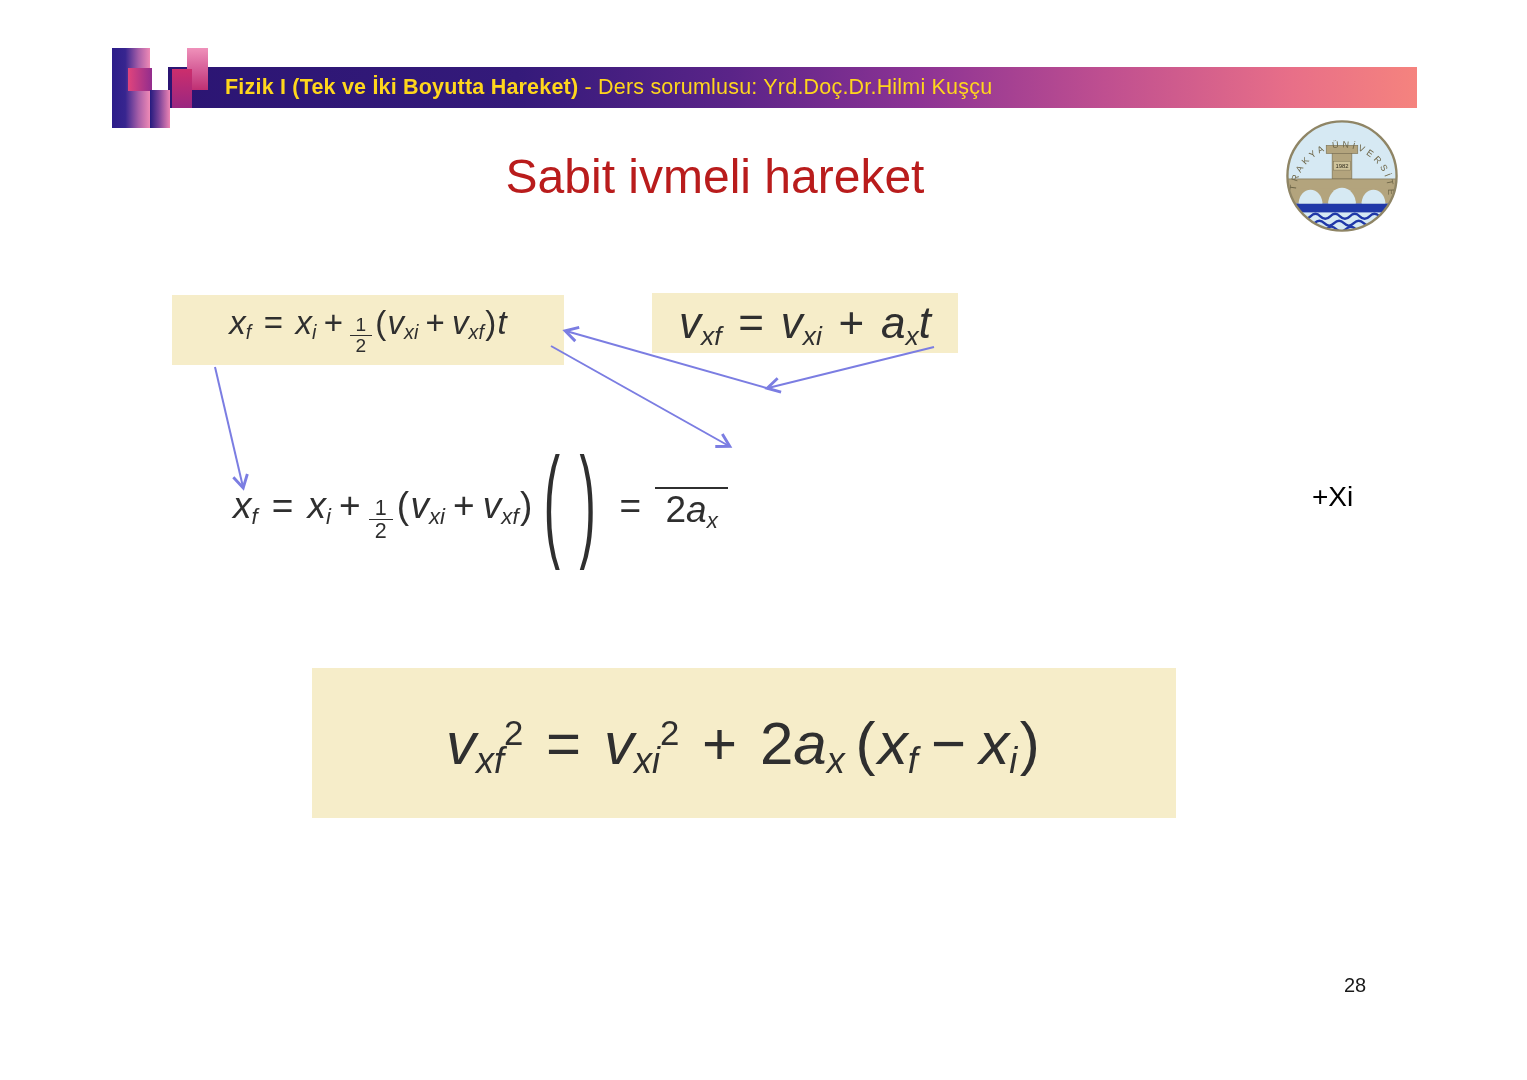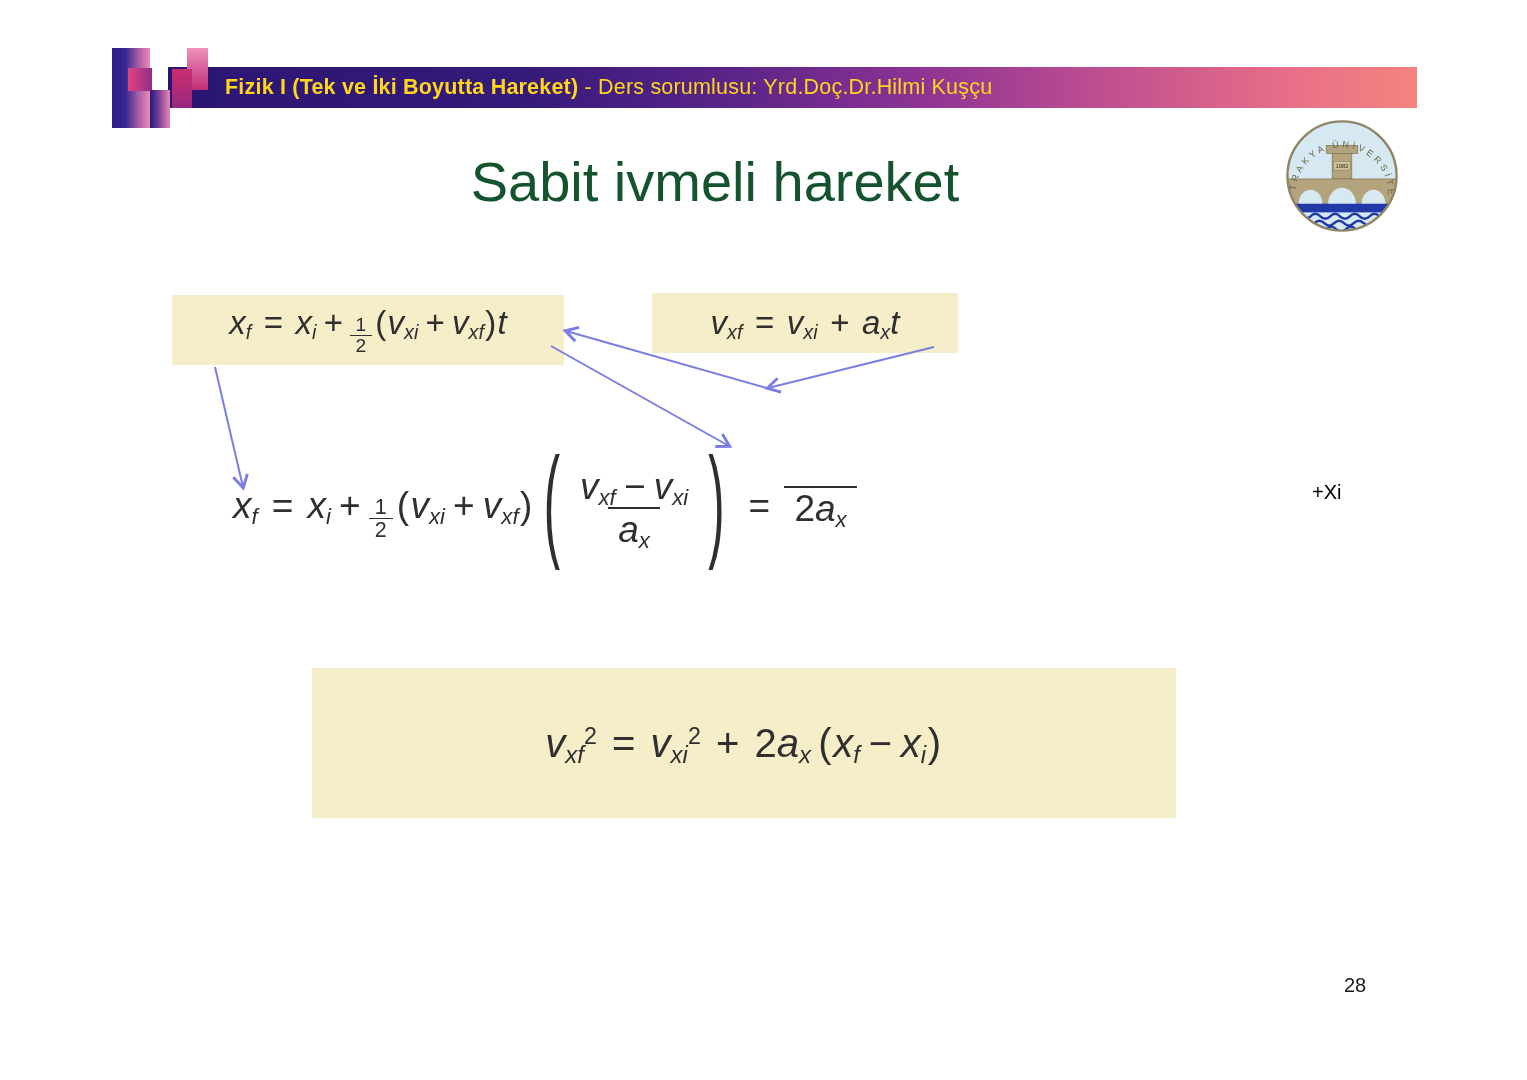--- a/index.html
+++ b/index.html
@@ -18,46 +18,46 @@
   
   .deco{position:absolute;z-index:2;}
   .deco.r1{left:112px;top:48px;width:38px;height:80px;background:linear-gradient(90deg,#2c1d89 0%,#37258f 35%,#a85fa8 70%,#ef8ab6 100%);}
   .deco.r2{left:128px;top:68px;width:24px;height:23px;background:linear-gradient(90deg,#e0447c 0%,#922d8d 100%);}
   .deco.r3{left:150px;top:90px;width:20px;height:38px;background:linear-gradient(90deg,#241a7e 0%,#7a4298 45%,#ee85b4 100%);}
   .deco.r4{left:187px;top:48px;width:21px;height:42px;background:linear-gradient(180deg,#ef91ba 0%,#d45a95 55%,#bf2f72 100%);}
   .deco.r5{left:172px;top:69px;width:20px;height:39px;background:linear-gradient(180deg,#cc2e6d 0%,#9a2680 100%);}
   
   .slide-title{
     position:absolute;left:420px;top:149px;width:590px;text-align:center;
-    font-size:56px;color:#14532d;letter-spacing:0px;white-space:nowrap;
+    font-size:48px;color:#b91c1c;letter-spacing:0px;white-space:nowrap;
   }
   
   .logo{position:absolute;left:1283px;top:117px;width:118px;height:118px;}
   
   .math{font-family:Liberation Sans, sans-serif;color:#2f2f2f;white-space:nowrap;}
   .math i{font-style:italic;font-weight:normal;}
   .math sub{font-size:0.6em;font-style:italic;line-height:0;vertical-align:-0.25em;}
   .math sup{font-size:0.58em;line-height:0;vertical-align:0.55em;font-style:normal;}
   .math .op{margin:0 0.22em;}
   .math .op.wide{margin:0 0.38em;}
   .math .pr{margin:0 0.04em;}
   .math .frac{display:inline-flex;flex-direction:column;align-items:center;vertical-align:middle;line-height:1.12;}
   .math .frac .num,.math .frac .den{padding:0 0.28em;}
   .math .frac .den{border-top:2px solid #2f2f2f;}
   .math .frac.half{font-size:0.58em;vertical-align:0.18em;line-height:1.05;margin-right:0.12em;}
   .math .frac.half .den{border-top-width:1.5px;}
   .math .bigp{display:inline-block;font-size:1.32em;transform:scaleY(2.55);transform-origin:center;margin:0 0.2em;}
   .eq-box{position:absolute;display:flex;align-items:center;justify-content:center;}
   .eq-box.hl{background:#f6edc9;}
   .eq1{left:172px;top:295px;width:392px;height:70px;font-size:33px;}
-  .eq2{left:652px;top:293px;width:306px;height:60px;font-size:33px;}
+  .eq2{left:652px;top:293px;width:306px;height:60px;font-size:44px;}
   .eq-main{left:233px;top:428px;width:1070px;height:160px;font-size:37px;justify-content:flex-start;}
-  .eq-bottom{left:312px;top:668px;width:864px;height:150px;font-size:40px;}
+  .eq-bottom{left:312px;top:668px;width:864px;height:150px;font-size:60px;}
   
-  .plus-xi{position:absolute;left:1312px;top:481px;font-size:20px;color:#000;}
+  .plus-xi{position:absolute;left:1312px;top:481px;font-size:28px;color:#000;}
   .page-number{position:absolute;left:1344px;top:974px;font-size:20px;color:#1a1a1a;}
   
   .arrows-overlay{position:absolute;left:0;top:0;width:1527px;height:1080px;pointer-events:none;z-index:5;}
   .arrow-line{stroke:#7b7de2;stroke-width:2;fill:none;}
 </style>
 </head>
 <body>
 
 <div class="slide">
 
@@ -117,24 +117,21 @@
   </div>
 
   <div class="eq-box hl eq2">
     <span class="math"><i>v<sub>xf</sub></i><span class="op wide">=</span><i>v<sub>xi</sub></i><span class="op wide">+</span><i>a<sub>x</sub></i><i>t</i></span>
   </div>
 
   <div class="eq-box eq-main">
     <span class="math"><i>x<sub>f</sub></i><span class="op wide">=</span><i>x<sub>i</sub></i><span class="op">+</span><span class="frac half">
           <span class="num">1</span>
           <span class="den">2</span>
-        </span><span class="pr">(</span><i>v<sub>xi</sub></i><span class="op">+</span><i>v<sub>xf</sub></i><span class="pr">)</span><span class="bigp">(</span><span class="frac">
-          <span class="num"><i>v<sub>xf</sub></i><span class="op">−</span><i>v<sub>xi</sub></i></span>
-          <span class="den"><i>a<sub>x</sub></i></span>
-        </span><span class="bigp">)</span><span class="op wide">=</span><span class="frac">
+        </span><span class="pr">(</span><i>v<sub>xi</sub></i><span class="op">+</span><i>v<sub>xf</sub></i><span class="pr">)</span><span class="bigp">(</span><span class="bigp">)</span><span class="op wide">=</span><span class="frac">
           <span class="den">2<i>a<sub>x</sub></i></span>
         </span></span>
   </div>
 
   <div class="plus-xi">+Xi</div>
 
   <div class="eq-box hl eq-bottom">
     <span class="math"><i>v<sub>xf</sub></i><sup>2</sup><span class="op wide">=</span><i>v<sub>xi</sub></i><sup>2</sup><span class="op wide">+</span>2<i>a<sub>x</sub></i><span class="pr" style="margin-left:0.18em">(</span><i>x<sub>f</sub></i><span class="op">−</span><i>x<sub>i</sub></i><span class="pr">)</span></span>
   </div>
 

